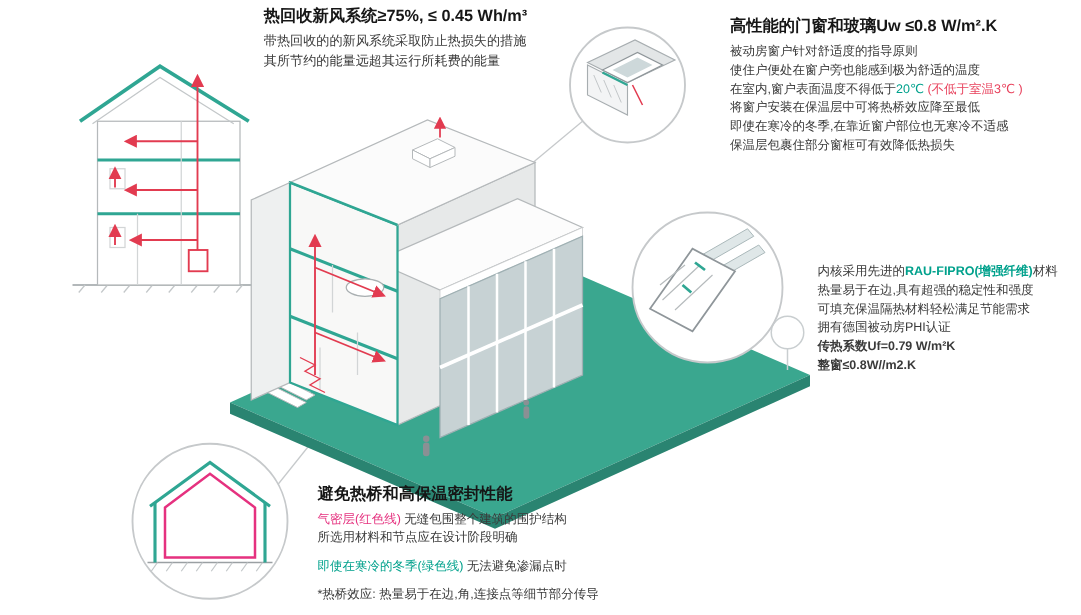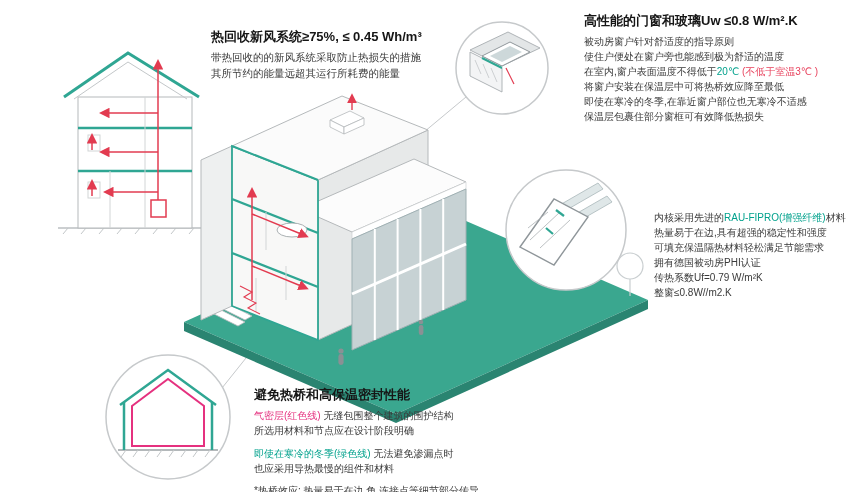--- a/index.html
+++ b/index.html
@@ -6,21 +6,21 @@
   html,body{background:#fff}
   body{width:865px;height:492px;position:relative;overflow:hidden;
        font-family:"Liberation Sans","DejaVu Sans",sans-serif;color:#333}
   .canvas{position:absolute;left:0;top:0;width:865px;height:492px}
   svg.art{position:absolute;left:0;top:0}
   .tb{position:absolute;z-index:5}
   .tb h3{font-size:13px;font-weight:bold;color:#161616;margin-bottom:4px;letter-spacing:0}
   .tb p{font-size:10px;line-height:1.5;color:#3a3a3a}
   .tb.big p{font-size:10.5px}
   .t-teal{color:#00a18c}
-  .t-tealb{color:#00a18c;font-weight:normal}
+  .t-tealb{color:#00a18c;font-weight:bold}
   .t-red{color:#e8415c}
   .t-magenta{color:#e5317f}
   .t-green{color:#00a18c}
   .gap{margin-top:8px}
   .foot{font-size:8.5px;color:#555;margin-top:7px}
 </style>
 </head>
 <body>
 
 <div class="canvas">
@@ -181,21 +181,21 @@
     </g>
     <g fill="none" stroke="#2fa693" stroke-width="2.5">
       <polyline points="120,405 168,370 216,405"></polyline>
       <line x1="124" y1="402" x2="124" y2="450"></line>
       <line x1="212" y1="402" x2="212" y2="450"></line>
     </g>
     <polygon points="132,406 168,379 204,406 204,446 132,446" fill="none" stroke="#e5317f" stroke-width="2"></polygon>
   </g>
 </svg>
 
-<div class="tb big" style="left:211px;top:28px;width:330px">
+<div class="tb big" style="left:211px;top:4px;width:330px">
   <h3>热回收新风系统≥75%, ≤ 0.45 Wh/m³</h3>
   <p>带热回收的的新风系统采取防止热损失的措施</p>
   <p>其所节约的能量远超其运行所耗费的能量</p>
 </div>
 
 <div class="tb" style="left:584px;top:12px;width:278px">
   <h3>高性能的门窗和玻璃Uw ≤0.8 W/m².K</h3>
   <p>被动房窗户针对舒适度的指导原则</p>
   <p>使住户便处在窗户旁也能感到极为舒适的温度</p>
   <p><span>在室内,窗户表面温度不得低于</span><span class="t-teal">20℃</span><span class="t-red"> (不低于室温3℃ )</span></p>
@@ -211,17 +211,16 @@
   <p>拥有德国被动房PHI认证</p>
   <p class="t-tealb">传热系数Uf=0.79 W/m²K</p>
   <p class="t-tealb">整窗≤0.8W//m2.K</p>
 </div>
 
 <div class="tb" style="left:254px;top:386px;width:340px">
   <h3>避免热桥和高保温密封性能</h3>
   <p><span class="t-magenta">气密层(红色线)</span><span> 无缝包围整个建筑的围护结构</span></p>
   <p>所选用材料和节点应在设计阶段明确</p>
   <p class="gap"><span class="t-green">即使在寒冷的冬季(绿色线)</span><span> 无法避免渗漏点时</span></p>
-  <p>也应采用导热最慢的组件和材料</p>
   <p class="foot">*热桥效应: 热量易于在边,角,连接点等细节部分传导</p>
 </div>
 
 </div>
 
 </body></html>

